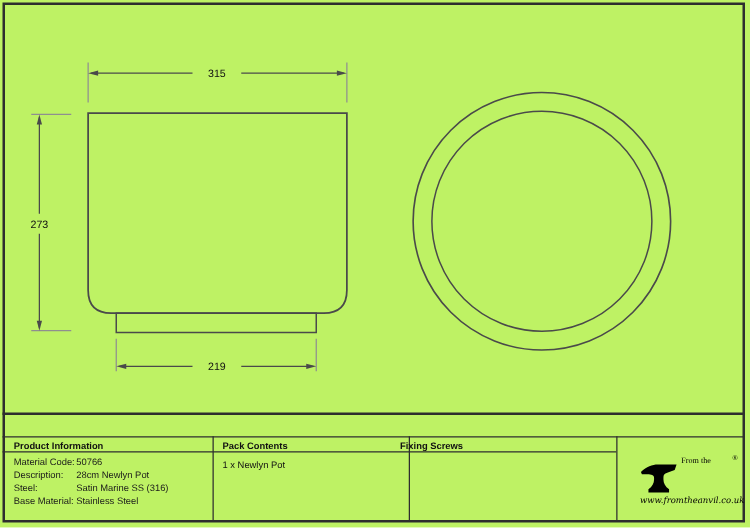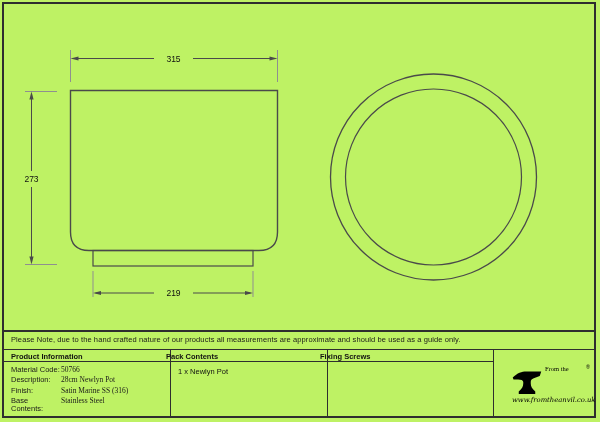--- a/index.html
+++ b/index.html
@@ -19,21 +19,21 @@
     position:absolute;left:11px;top:335px;width:560px;
     font-size:7.5px;letter-spacing:0.1px;
   }
   .th{
     position:absolute;font-size:7.5px;font-weight:bold;color:#111;
   }
   .cell-text{position:absolute;font-size:7.5px;color:#111;}
   .prod-rows{position:absolute;left:11px;top:366px;width:155px;}
   .prod-row{display:flex;margin-bottom:2.6px;font-size:7.5px;line-height:7.8px;}
   .prod-label{width:50px;flex:0 0 50px;}
-  .prod-value{flex:1;font-family:Liberation Serif, serif;}
+  .prod-value{flex:1;}
   
   .logo{position:absolute;left:512px;top:364px;width:76px;height:46px;}
   .logo-fromthe{
     position:absolute;left:33px;top:1px;font-family:"Liberation Serif",serif;
     font-size:6.5px;color:#000;
   }
   .logo-nvil{
     position:absolute;left:26px;top:-2px;font-family:"Liberation Serif",serif;
     font-size:27px;line-height:27px;color:#000;letter-spacing:0px;
   }
@@ -91,47 +91,46 @@
       <text x="173.5" y="296" text-anchor="middle" font-size="8.5" fill="#111">219</text>
     </g>
 
     <g>
       <circle cx="433.5" cy="177" r="103" fill="none" stroke="#4a4a4a" stroke-width="1.3"></circle>
       <circle cx="433.5" cy="177" r="88" fill="none" stroke="#4a4a4a" stroke-width="1.2"></circle>
     </g>
   </svg>
 
   <div class="hline" style="left:2px;top:330px;width:594px;height:2px;"></div>
-  <div class="note-row-text">Please Note, due to the hand crafted nature of our products all measurements are approximate and should be used as a guide only.</div>
   <div class="hline" style="left:2px;top:349px;width:594px;"></div>
 
   <div class="hline" style="left:2px;top:361px;width:491px;"></div>
   <div class="vline" style="left:170px;top:349px;height:67px;"></div>
   <div class="vline" style="left:327px;top:349px;height:67px;"></div>
   <div class="vline" style="left:493px;top:349px;height:67px;"></div>
 
   <div class="th" style="left:11px;top:352px;">Product Information</div>
-  <div class="th" style="left:166px;top:352px;">Pack Contents</div>
+  <div class="th" style="left:178px;top:352px;">Pack Contents</div>
   <div class="th" style="left:320px;top:352px;">Fixing Screws</div>
 
   <div class="prod-rows">
     <div class="prod-row">
       <span class="prod-label">Material Code:</span>
       <span class="prod-value">50766</span>
     </div>
     <div class="prod-row">
       <span class="prod-label">Description:</span>
       <span class="prod-value">28cm Newlyn Pot</span>
     </div>
     <div class="prod-row">
-      <span class="prod-label">Finish:</span>
+      <span class="prod-label">Steel:</span>
       <span class="prod-value">Satin Marine SS (316)</span>
     </div>
     <div class="prod-row">
-      <span class="prod-label">Base Contents:</span>
+      <span class="prod-label">Base Material:</span>
       <span class="prod-value">Stainless Steel</span>
     </div>
   </div>
 
   <div class="cell-text" style="left:178px;top:367px;">1 x Newlyn Pot</div>
   <div class="cell-text" style="left:337px;top:367px;"></div>
 
   <div class="logo">
     <svg class="anvil-glyph" width="30" height="28" viewBox="0 0 40 36">
       <path d="M1,12 C7,6 13,4 19,4 L39,4 L37,10 L29,13 C26,14 25,15.5 25,18 L25,20 C25,24 27,27.5 31,30.5 L31,34 L9,34 L9,30.5 C13,27.5 15,24 15,20 L15,18 C15,15.5 12,14.5 8,14.5 L2,14.5 Z" fill="#000"></path>

